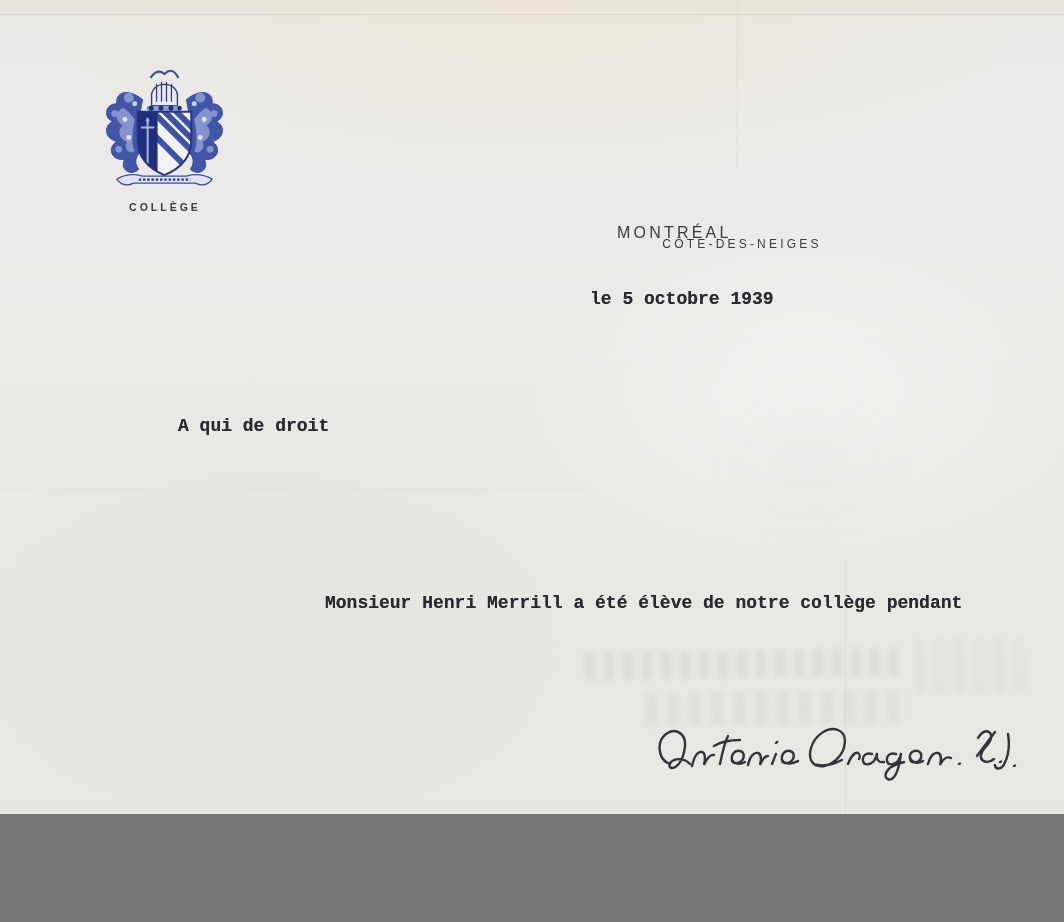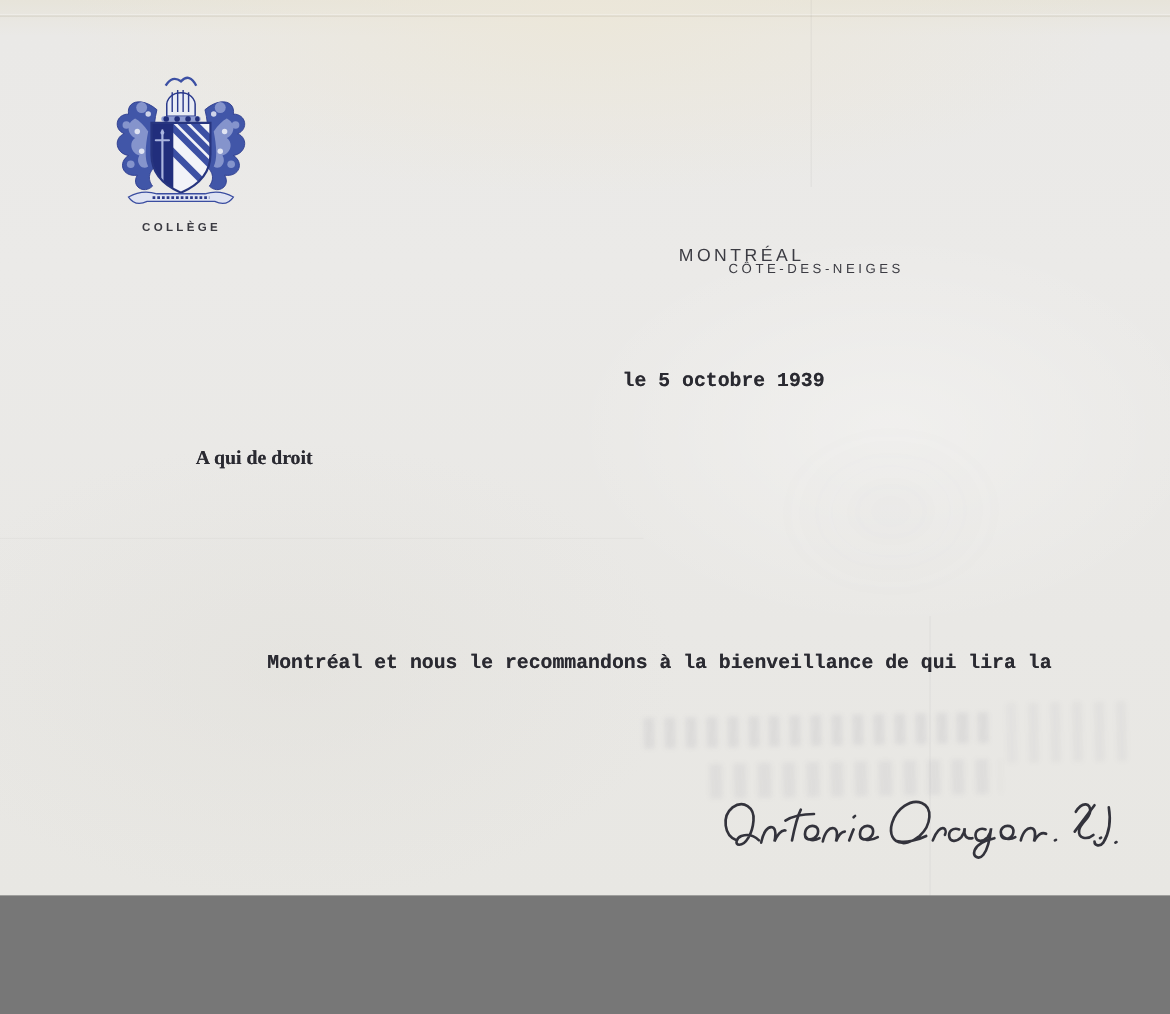--- a/index.html
+++ b/index.html
@@ -83,22 +83,22 @@
   
   .tw {
     position: absolute;
     font-family: "Liberation Mono", "DejaVu Sans Mono", monospace;
     font-weight: 700;
     font-size: 18px;
     color: #2a2a31;
     text-shadow: 0 0 0.6px rgba(42,42,49,0.75);
     white-space: pre;
   }
-  .date-line   { left: 566px; top: 289px; margin-top: 48px; }
-  .salutation  { left: 178px; top: 406px; font-family: Liberation Serif, serif; }
+  .date-line   { left: 590px; top: 289px; }
+  .salutation  { left: 178px; top: 416px; }
   .body-block  { left: 243px; top: 507px; line-height: 38.5px; }
   .body-line.first { text-indent: 82px; }
   .closing     { left: 363px; top: 697px; }
   .role        { left: 766px; top: 835px; text-align: center; }
 
   
   .signature {
     position: absolute; left: 648px; top: 716px; width: 372px; height: 72px;
   }
 </style>
@@ -194,21 +194,21 @@
 
   <div class="lh-left-1">COLLÈGE</div>
   <div class="lh-right-1">CÔTE-DES-NEIGES</div>
   <div class="lh-right-2">MONTRÉAL</div>
 
   <div class="tw date-line">le 5 octobre 1939</div>
 
   <div class="tw salutation">A qui de droit</div>
 
   <div class="tw body-block">
-    <div class="body-line">Montréal et nous le recommandons à la bienveillance de qui lira la</div>
+    <div class="body-line first">Monsieur Henri Merrill a été élève de notre collège pendant</div>
     
   </div>
 
 
   <svg class="signature" viewBox="0 0 372 72" aria-label="Antonio Dragon. S.J.">
     <g fill="none" stroke="#1b1b25" stroke-width="2.4" stroke-linecap="round" opacity="0.88">
 
       <path d="M22,48 C10,44 8,26 18,18 C28,11 38,18 37,30 C36,42 30,52 24,52 C20,52 21,46 26,44 C32,42 38,44 42,48"></path>
       <path d="M44,50 C46,40 50,35 54,36 C58,37 57,45 56,49 C58,44 62,38 66,39"></path>
       <path d="M72,48 C74,38 77,26 80,20"></path>

